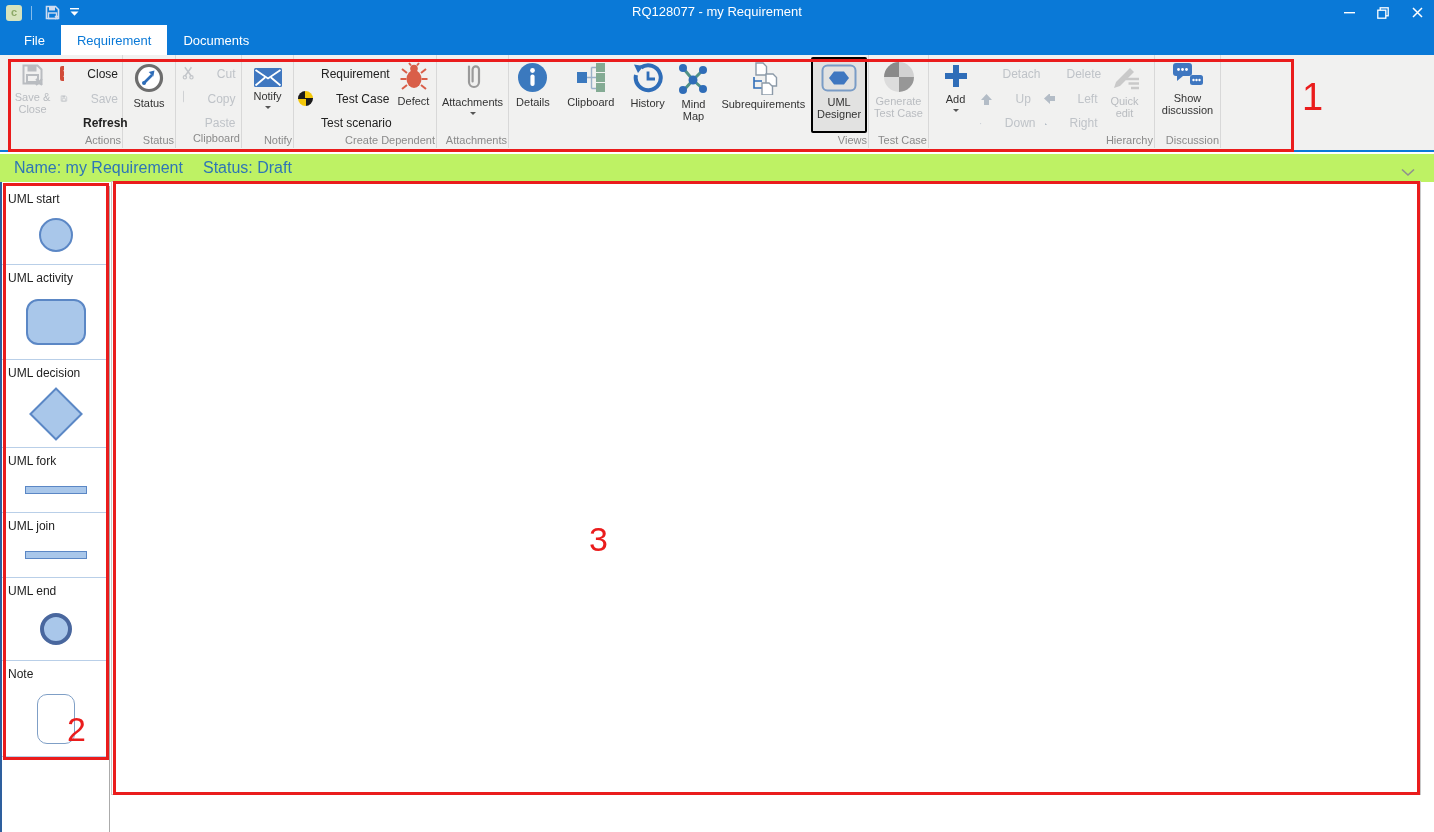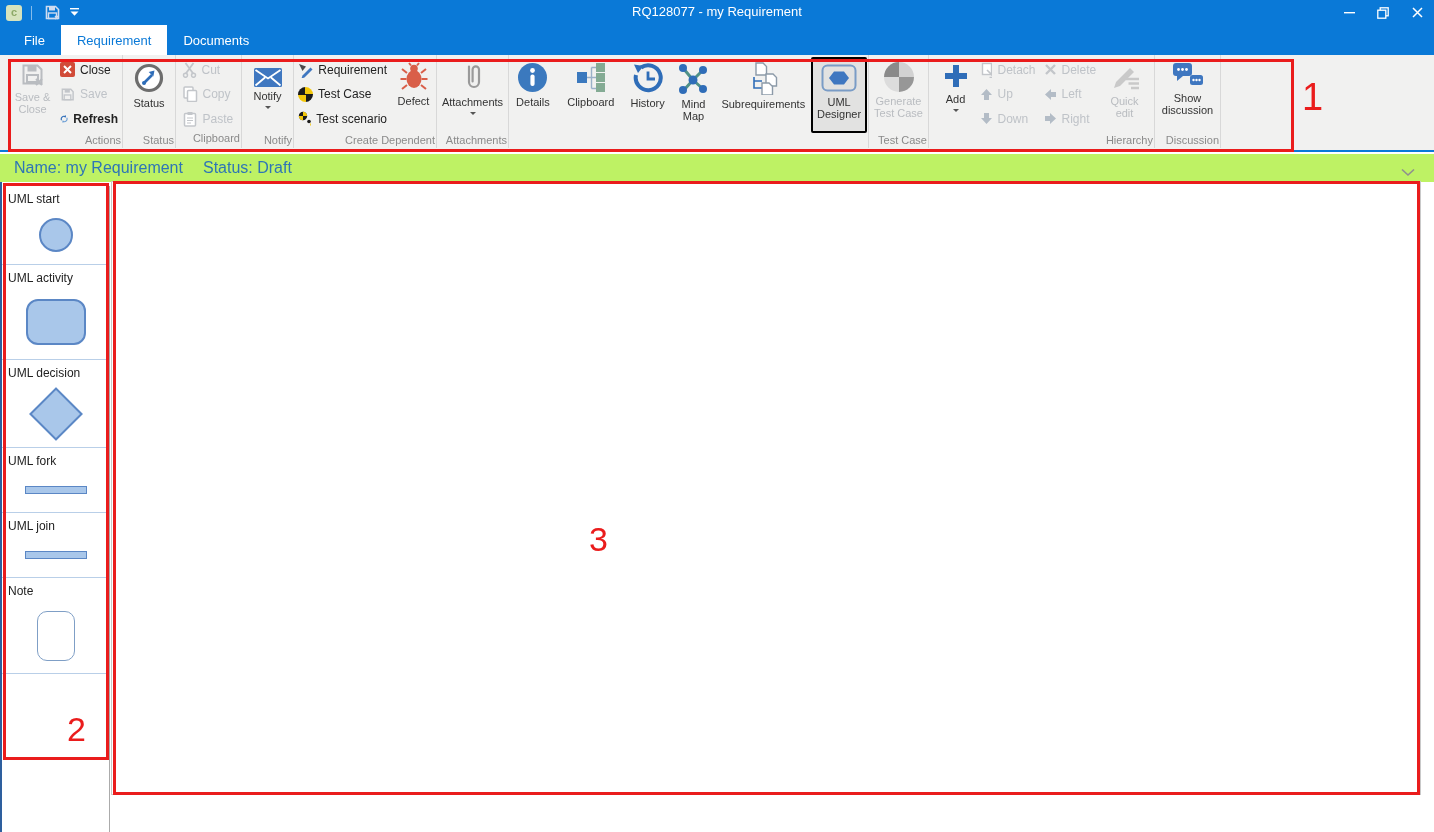--- a/index.html
+++ b/index.html
@@ -24,21 +24,21 @@
   
   .ribbon { position:absolute; left:0; top:55px; width:100%; height:97px; background:#f1f1f0; border-bottom:2px solid #0a79d7; display:flex; padding-left:9px; }
   .grp { display:flex; flex-direction:column; border-right:1px solid #d8d8d8; padding:2px 1px 0; height:93px; }
   .grp-content { flex:1; display:flex; justify-content:center; gap:2px; }
   .grp-label { height:17px; line-height:15px; text-align:right; font-size:11px; color:#8a8a8a; }
   .bigbtn { display:flex; flex-direction:column; align-items:center; padding-top:5px; height:76px; font-size:11px; color:#333; text-align:center; border-radius:2px; }
   .bigbtn .lbl { margin-top:3px; line-height:12px; }
   .bigbtn.disabled { color:#b9bcc0; }
   .bigbtn.pressed { background:#e2e2e1; border:2px solid #000000; }
   .vstack { display:flex; flex-direction:column; justify-content:space-between; height:74px; padding:1px 0; }
-  .smallbtn { display:flex; align-items:center; gap:5px; height:23px; font-size:12px; color:#222; padding:0 3px; white-space:nowrap; }
+  .smallbtn { display:flex; align-items:flex-end; gap:23px; height:23px; font-size:12px; color:#222; padding:0 3px; white-space:nowrap; }
   .smallbtn.disabled { color:#bfc3c8; }
   .caret { width:0; height:0; border:3.5px solid transparent; border-top-color:#555; margin-top:4px; }
   .icon-rot-down { transform:rotate(180deg); }
   .icon-rot-left { transform:rotate(-90deg); }
   .icon-rot-right { transform:rotate(90deg); }
   .tc-ball { width:15px; height:15px; border-radius:50%; flex:0 0 15px;
     background:conic-gradient(from 270deg,#1b1b1b 0 25%,#f3c70a 25% 50%,#1b1b1b 50% 75%,#f3c70a 75%); }
   .pie { width:30px; height:30px; border-radius:50%;
     background:conic-gradient(from 270deg,#8a8a8a 0 25%,#d2d2d2 25% 50%,#979797 50% 75%,#dcdcdc 75%); }
 
@@ -321,20 +321,21 @@
           <span class="lbl">Subrequirements</span>
         </div>
         <div class="bigbtn pressed" style="width:56px">
           <svg width="36" height="29">
             <rect x="1.5" y="1.5" width="33" height="25" rx="5" fill="none" stroke="#7a9cc6" stroke-width="2"></rect>
             <polygon points="8,14 13,7.5 23,7.5 28,14 23,20.5 13,20.5" fill="#3f77c0"></polygon>
           </svg>
           <span class="lbl">UML Designer</span>
         </div>
       </div>
+      <div class="grp-label">Views</div>
     </div>
 
     <div class="grp" style="width:60px">
       <div class="grp-content">
         <div class="bigbtn disabled" style="width:56px">
           <span class="pie"></span>
           <span class="lbl">Generate Test Case</span>
         </div>
       </div>
       <div class="grp-label">Test Case</div>
@@ -460,20 +461,26 @@
         <div class="pal-shape-wrap">
             <div class="shape-bar"></div>
           </div>
       </div>
       <div class="pal-cell" style="height:65px">
         <div class="pal-label">UML join</div>
         <div class="pal-shape-wrap">
             <div class="shape-bar"></div>
           </div>
       </div>
+      <div class="pal-cell" style="height:83px">
+        <div class="pal-label">UML end</div>
+        <div class="pal-shape-wrap">
+            <div class="shape-end"></div>
+          </div>
+      </div>
       <div class="pal-cell" style="height:96px">
         <div class="pal-label">Note</div>
         <div class="pal-shape-wrap">
             <div class="shape-note"></div>
           </div>
       </div>
     </div>
 
     <div class="canvas"></div>
   </div>

